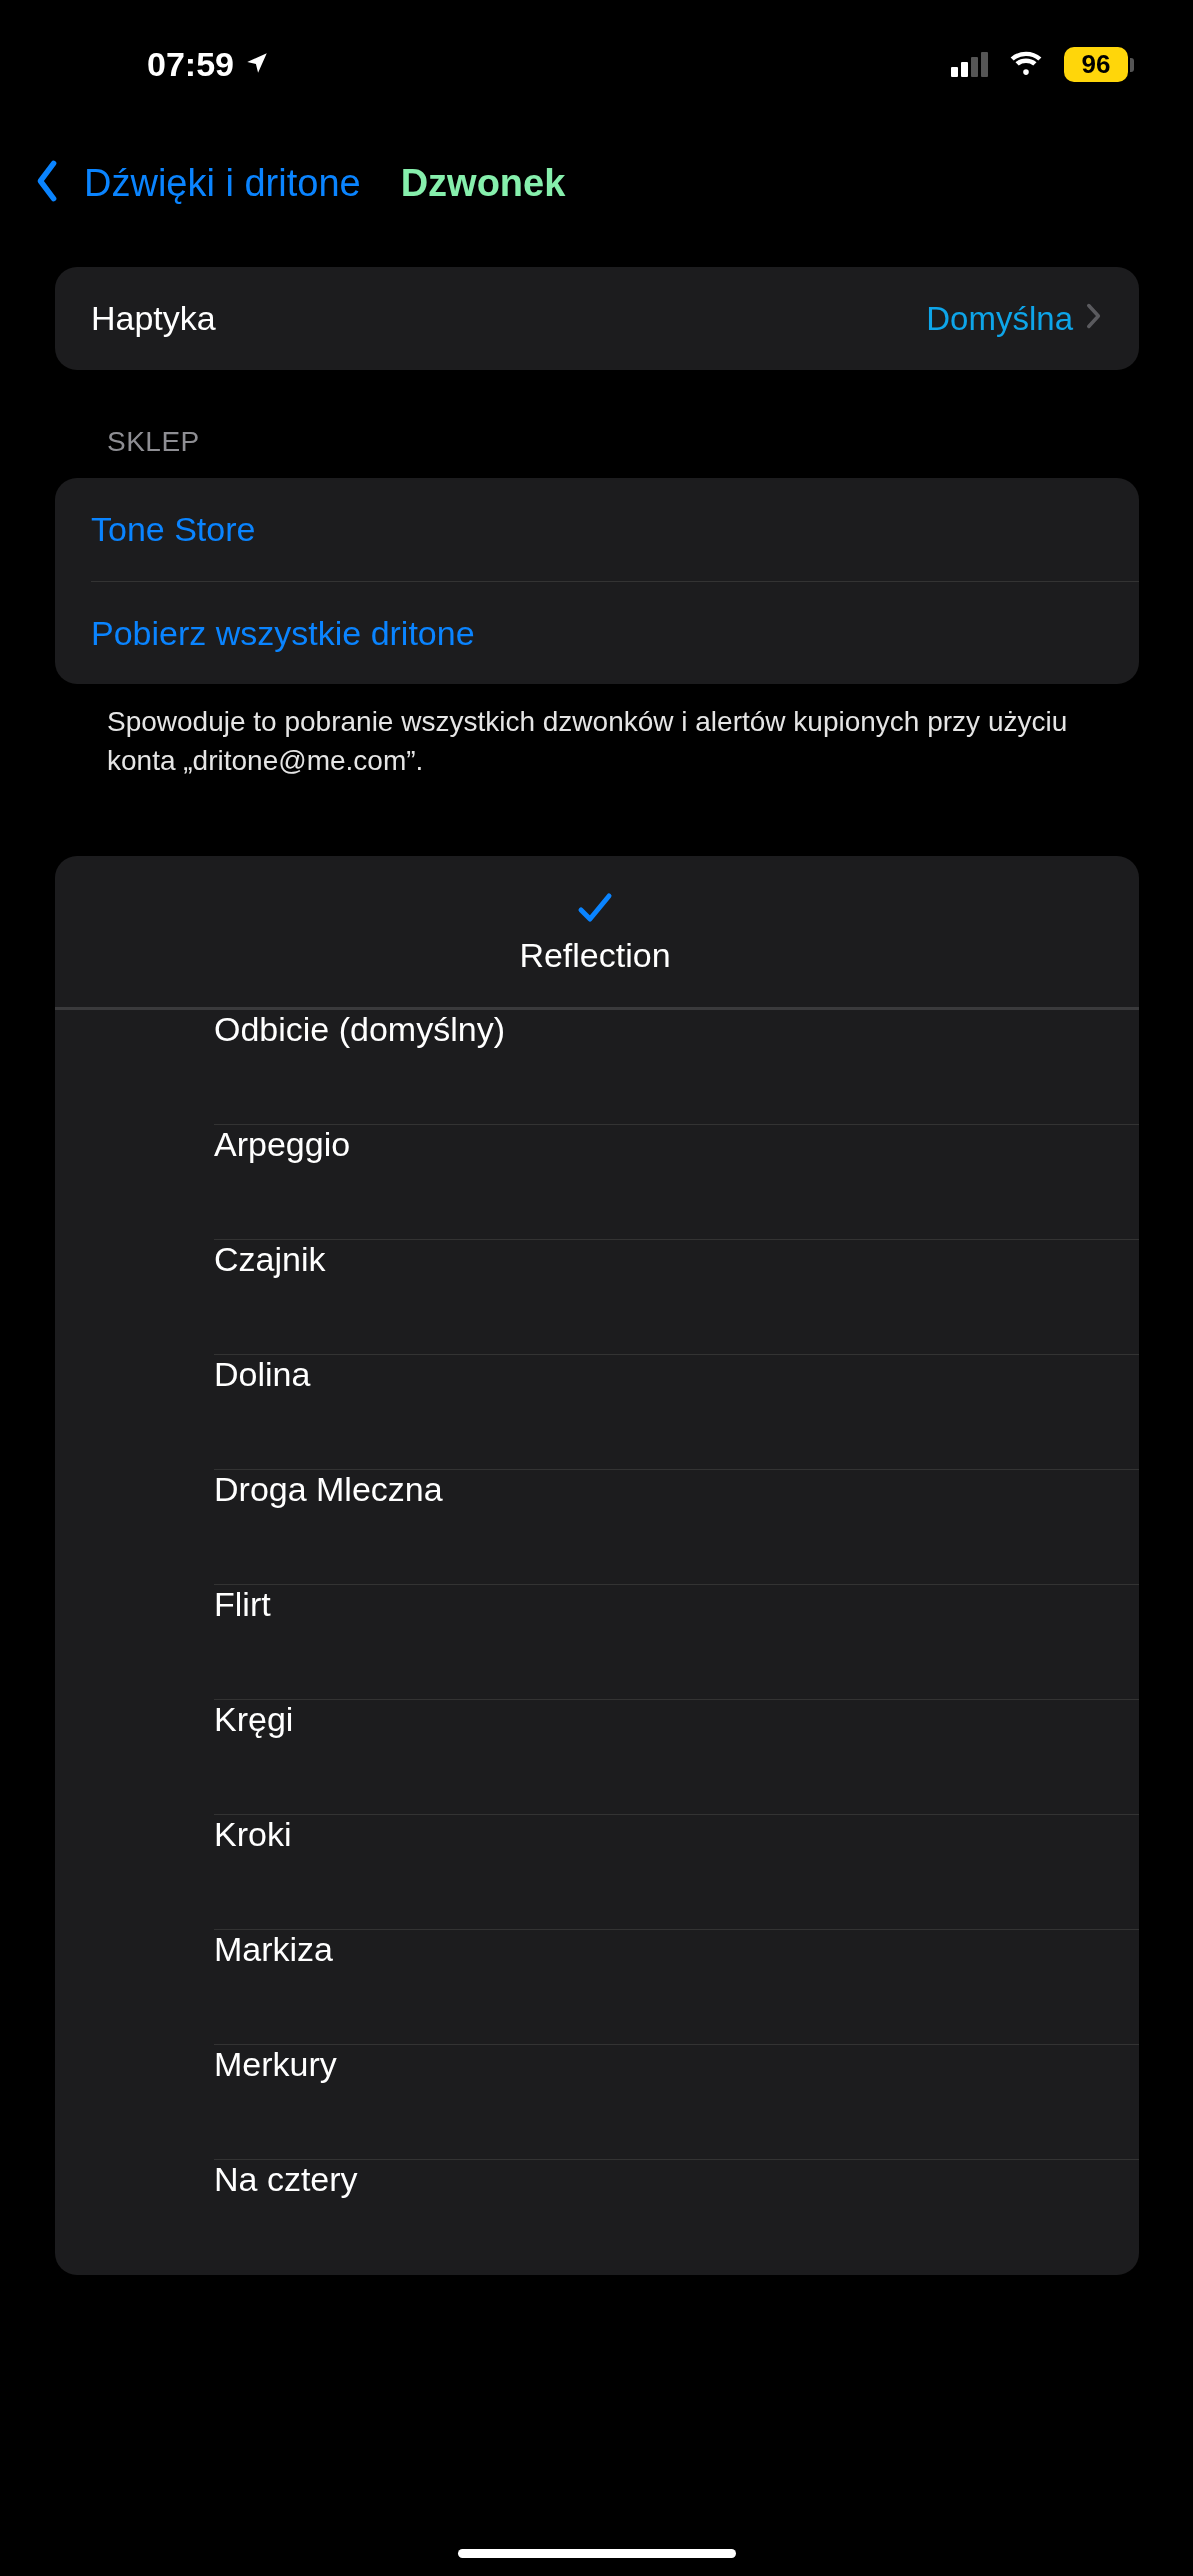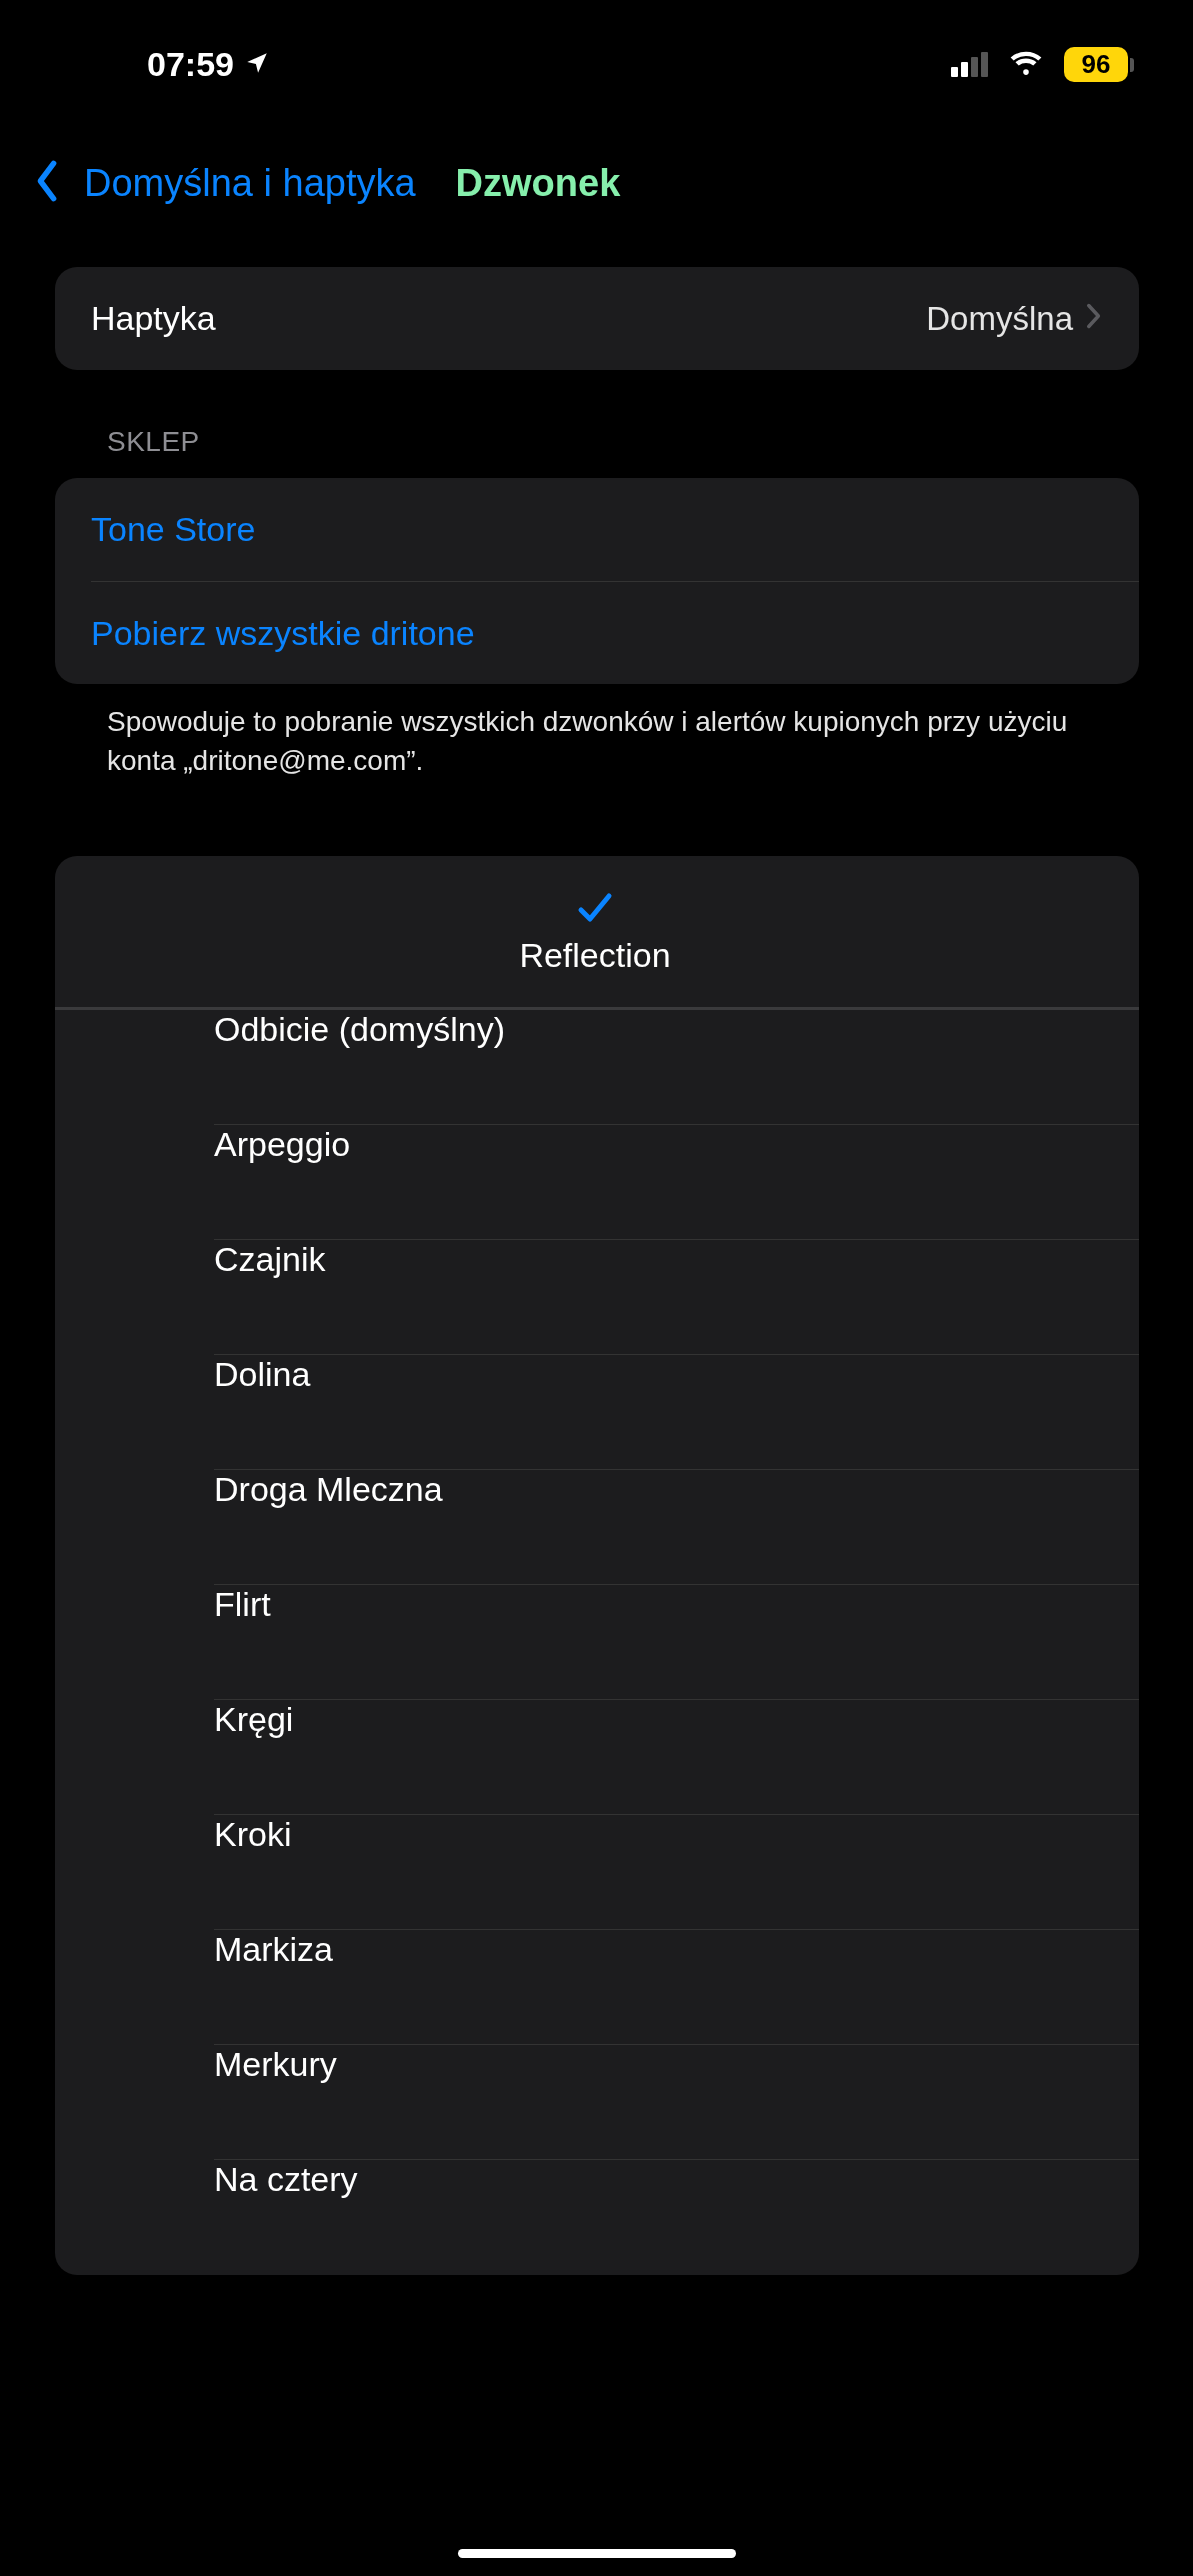--- a/index.html
+++ b/index.html
@@ -122,21 +122,21 @@
     padding: 30px 36px;
     font-size: 34px;
     min-height: 103px;
   }
   .cell + .cell {
     border-top: 1px solid #333;
     margin-left: 36px;
     padding-left: 0;
   }
   .cell-label { flex: 1; color: #fff; }
-  .cell-value { color: #e5e5e5; font-size: 33px; margin-right: 12px; }
+  .cell-value { color: #0ea5e9; font-size: 33px; margin-right: 12px; }
   .cell-chevron svg {
     width: 18px;
     height: 28px;
     stroke: #5a5a5e;
     stroke-width: 4;
     fill: none;
     stroke-linecap: round;
     stroke-linejoin: round;
   }
   .link-cell .cell-label { color: #0a84ff; }
@@ -241,21 +241,21 @@
     </div>
   </div>
 </div>
 
 <div class="nav-header">
   <span class="back-chevron">
     <svg viewBox="0 0 24 40">
         <polyline points="18,4 6,20 18,36"></polyline>
       </svg>
   </span>
-  <span class="back-label">Domyślna i haptyka</span>
+  <span class="back-label">Dźwięki i dritone</span>
   <span class="page-title">Dzwonek</span>
 </div>
 
 <div class="group">
   <div class="cell">
     <span class="cell-label">Haptyka</span>
     <span class="cell-value">Domyślna</span>
     <span class="cell-chevron">
       <svg viewBox="0 0 20 32">
           <polyline points="4,4 15,16 4,28"></polyline>

